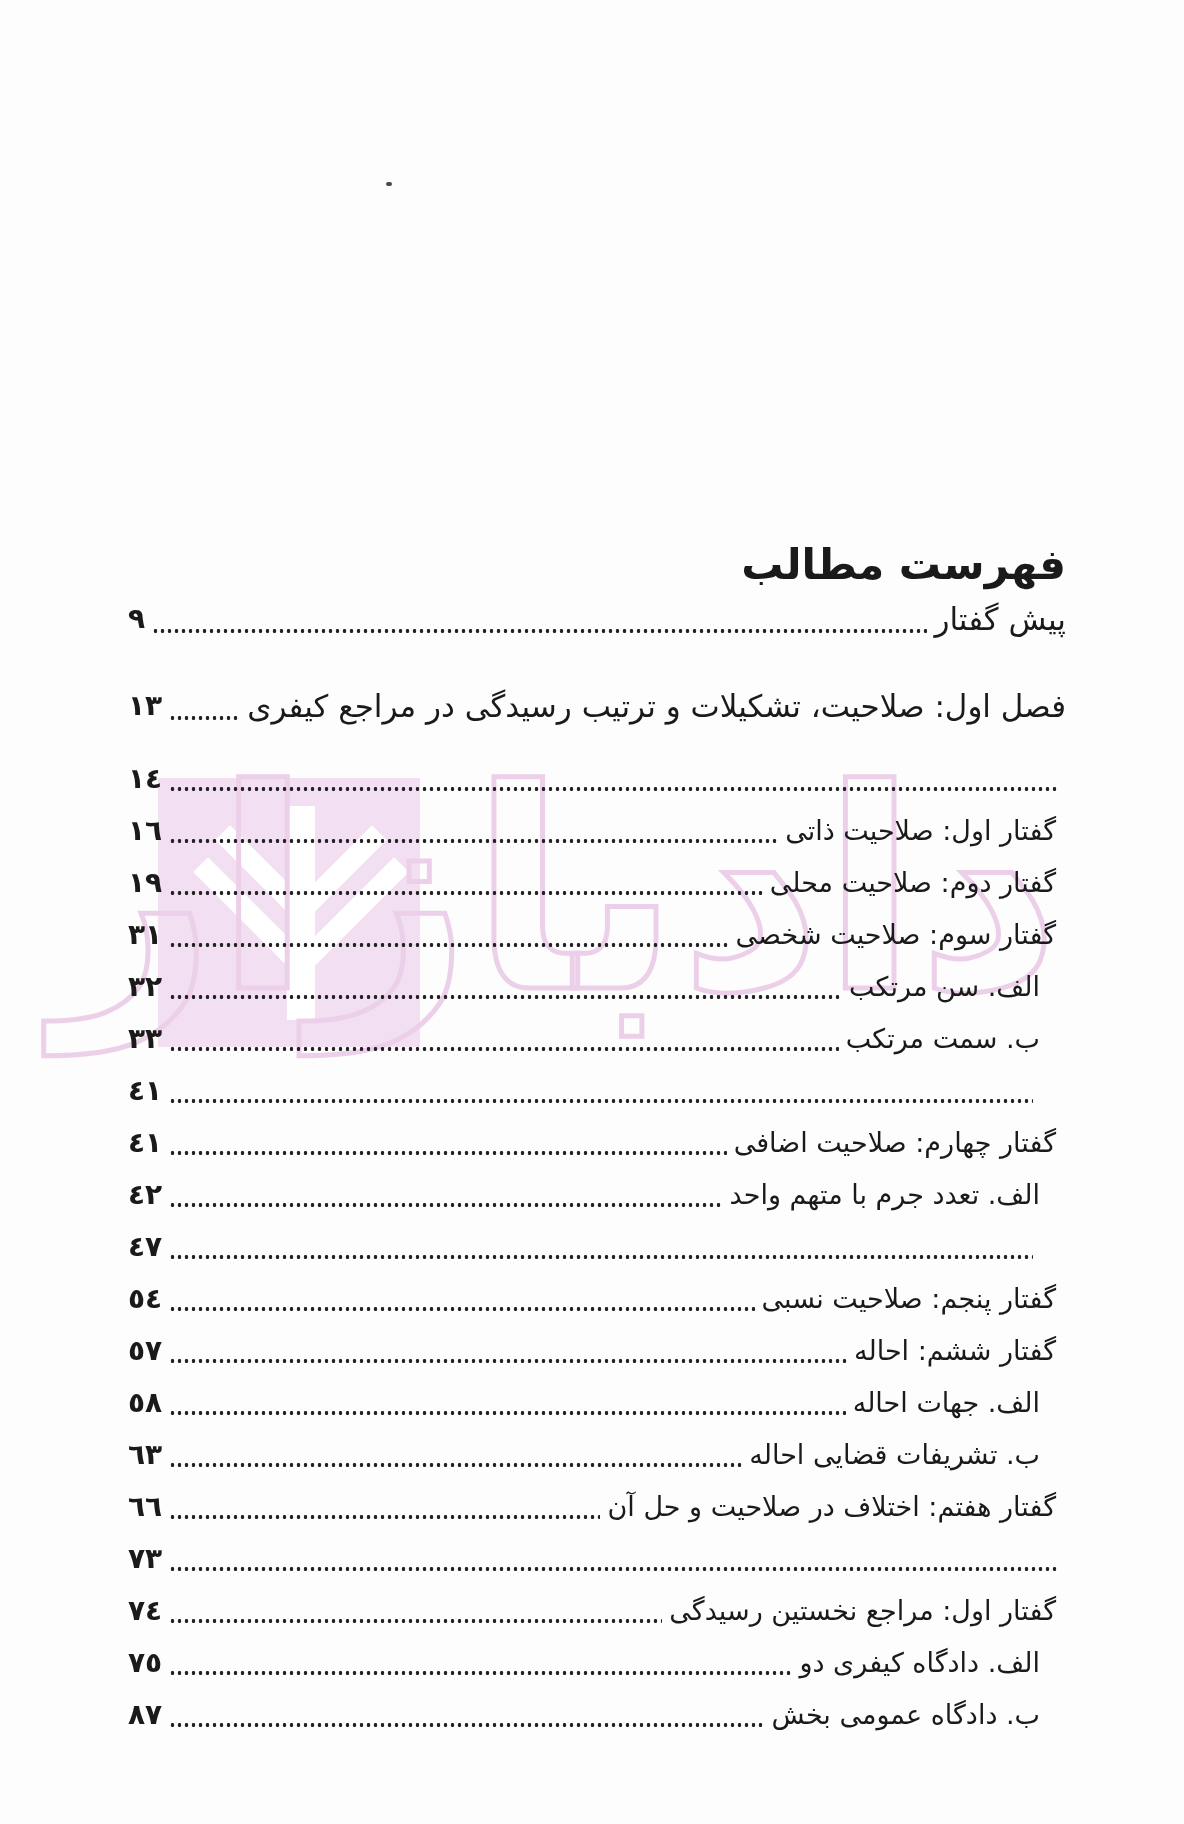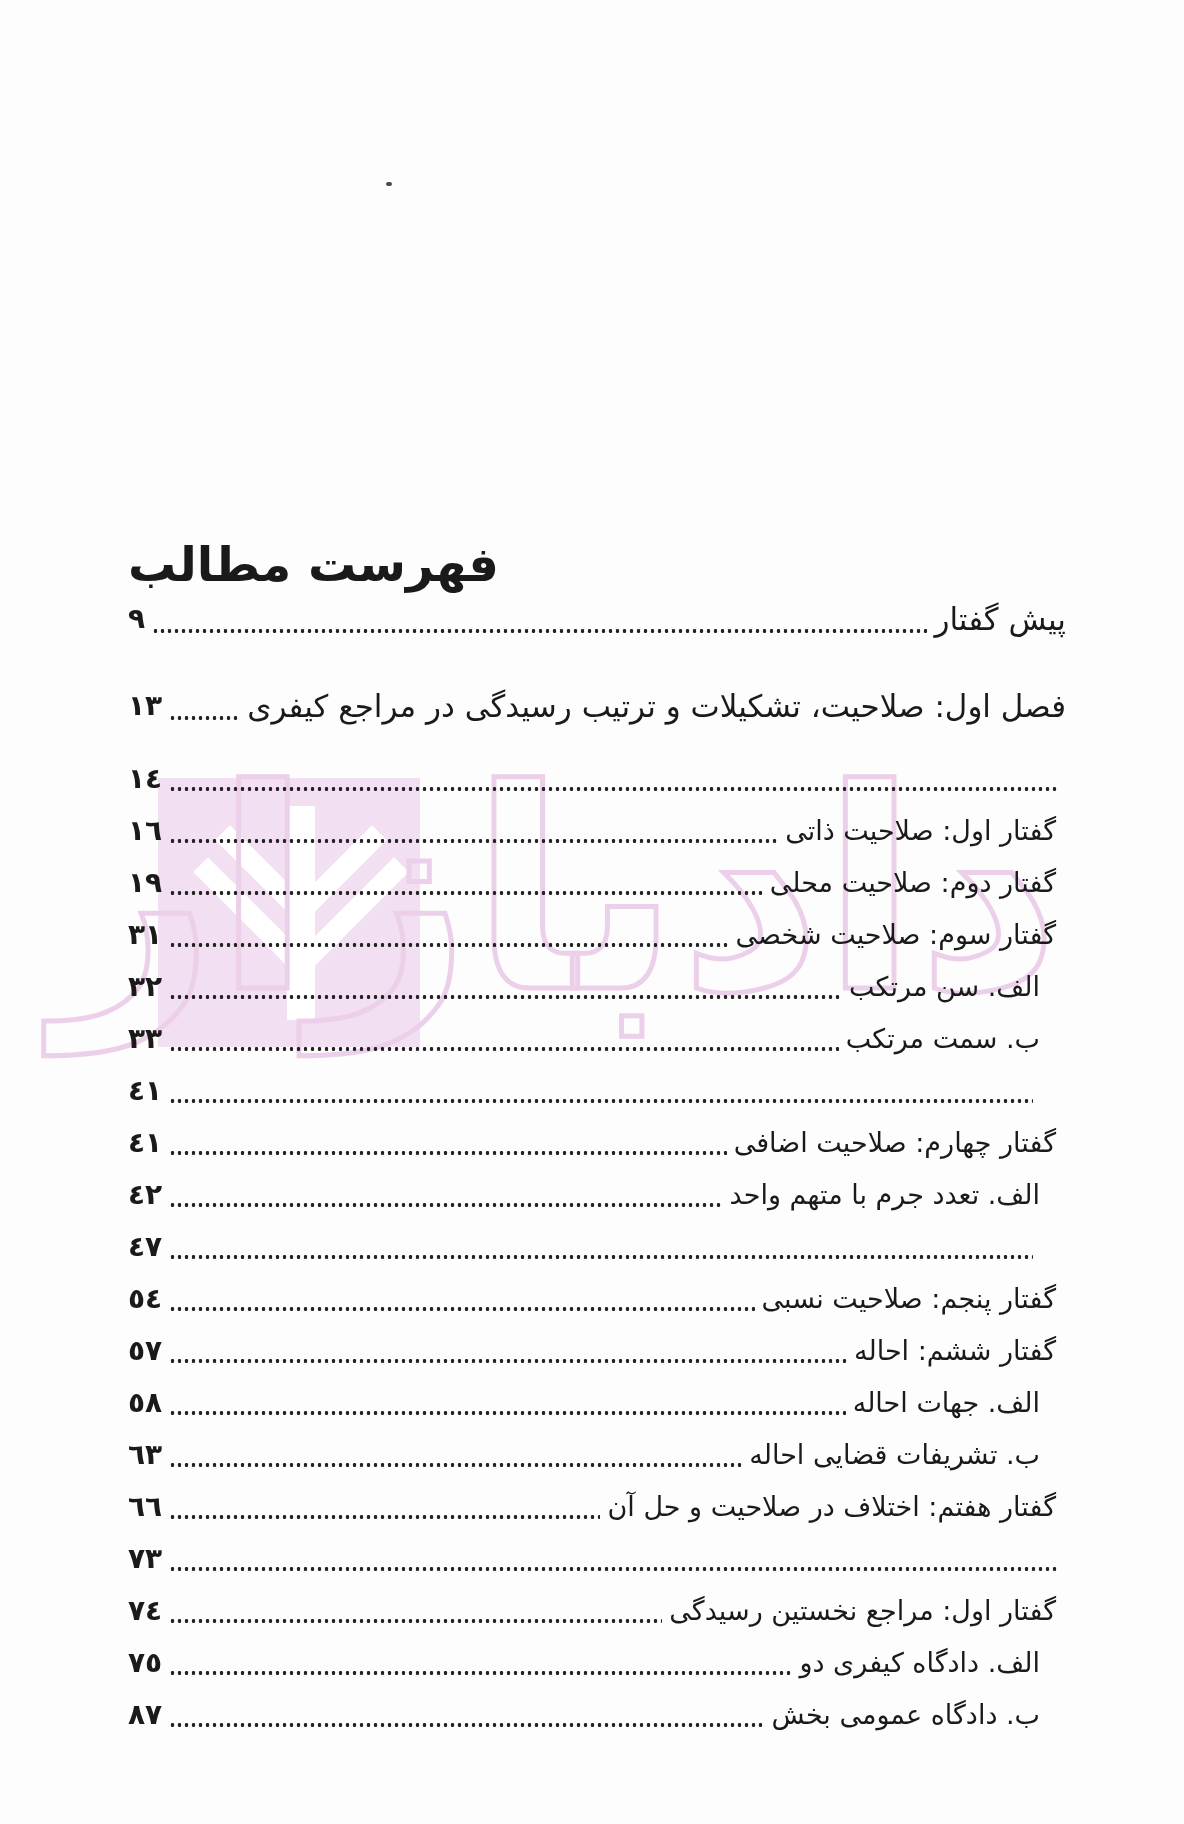--- a/index.html
+++ b/index.html
@@ -22,23 +22,23 @@
     font-size:278px;line-height:480px;font-weight:bold;
     color:transparent;
     -webkit-text-stroke:5px #ecd0e9;
     letter-spacing:-4px;
     user-select:none;
   }
   
   .content{position:relative;z-index:1;width:938px;margin-left:128px;}
   .page-title{
     margin:538px 0 0 0;
-    text-align:left;
+    text-align:right;
     direction:rtl;
-    font-size:48px;font-weight:bold;
+    font-size:42px;font-weight:bold;
     line-height:53px;
   }
   .toc{margin-top:9px;}
   .row{
     display:flex;direction:rtl;align-items:flex-start;
     height:52px;
   }
   .row .label{white-space:nowrap;font-size:27px;line-height:34px;}
   .row .dots{
     flex:1;height:30px;margin:0 7px;

